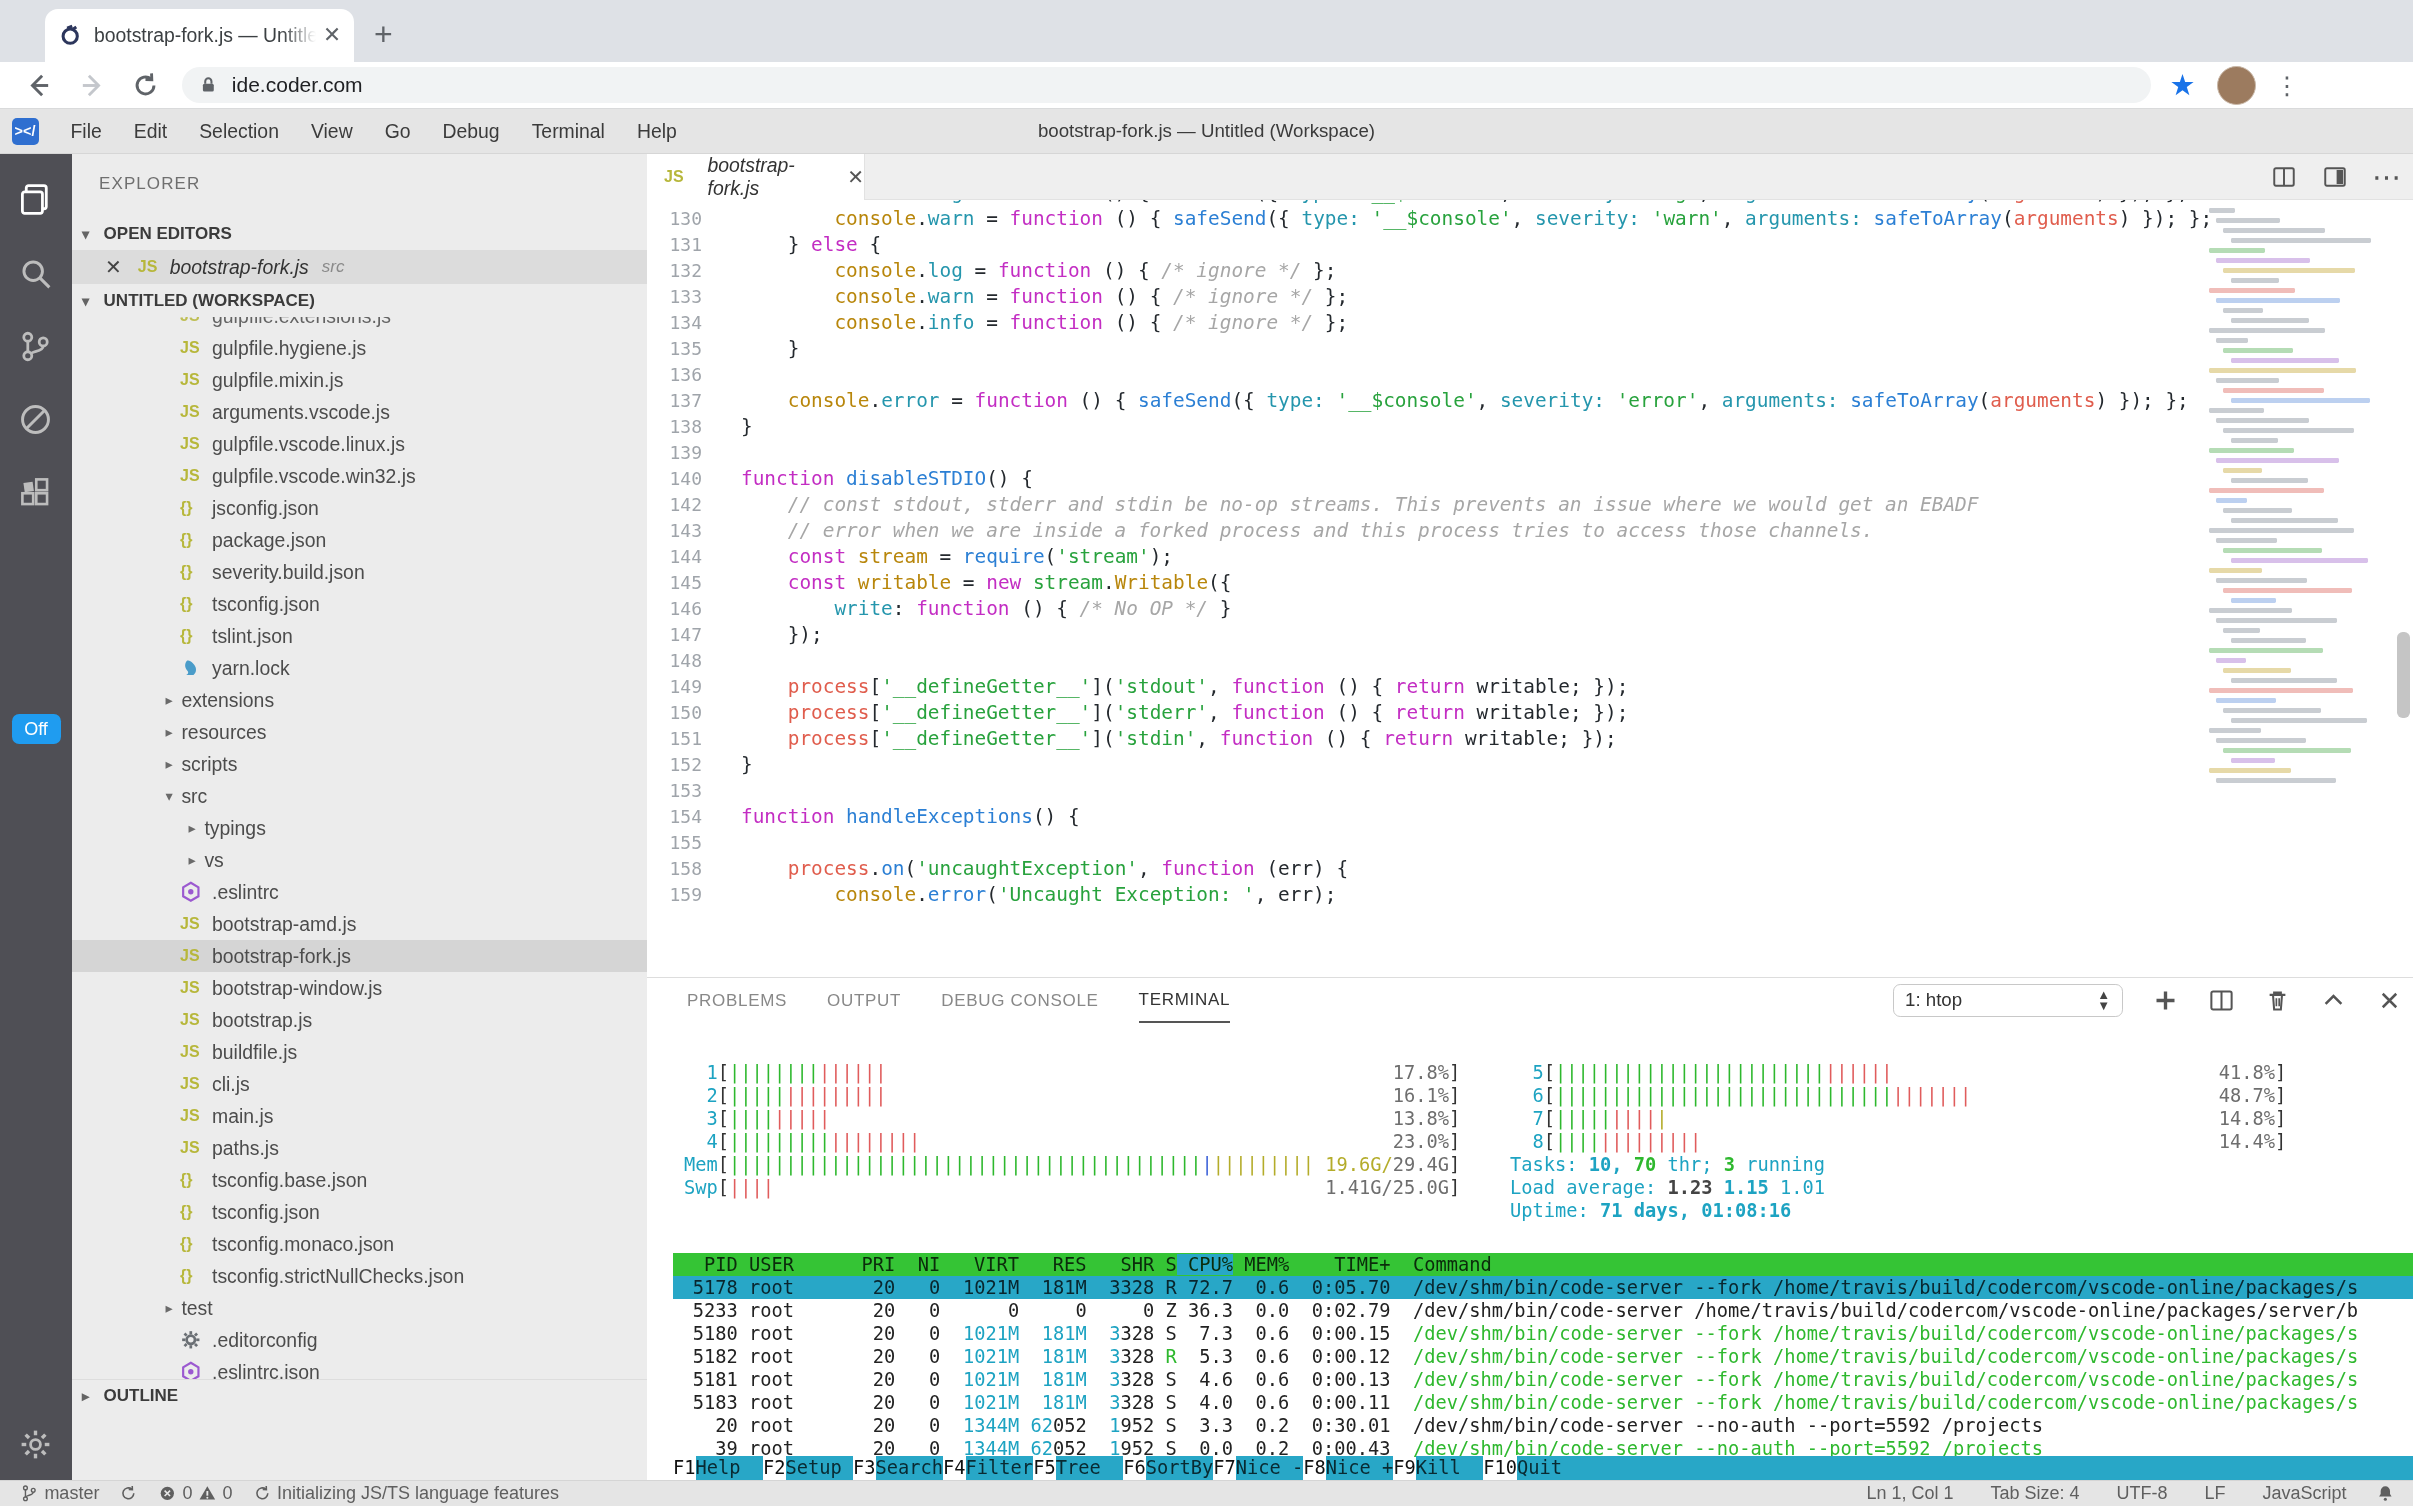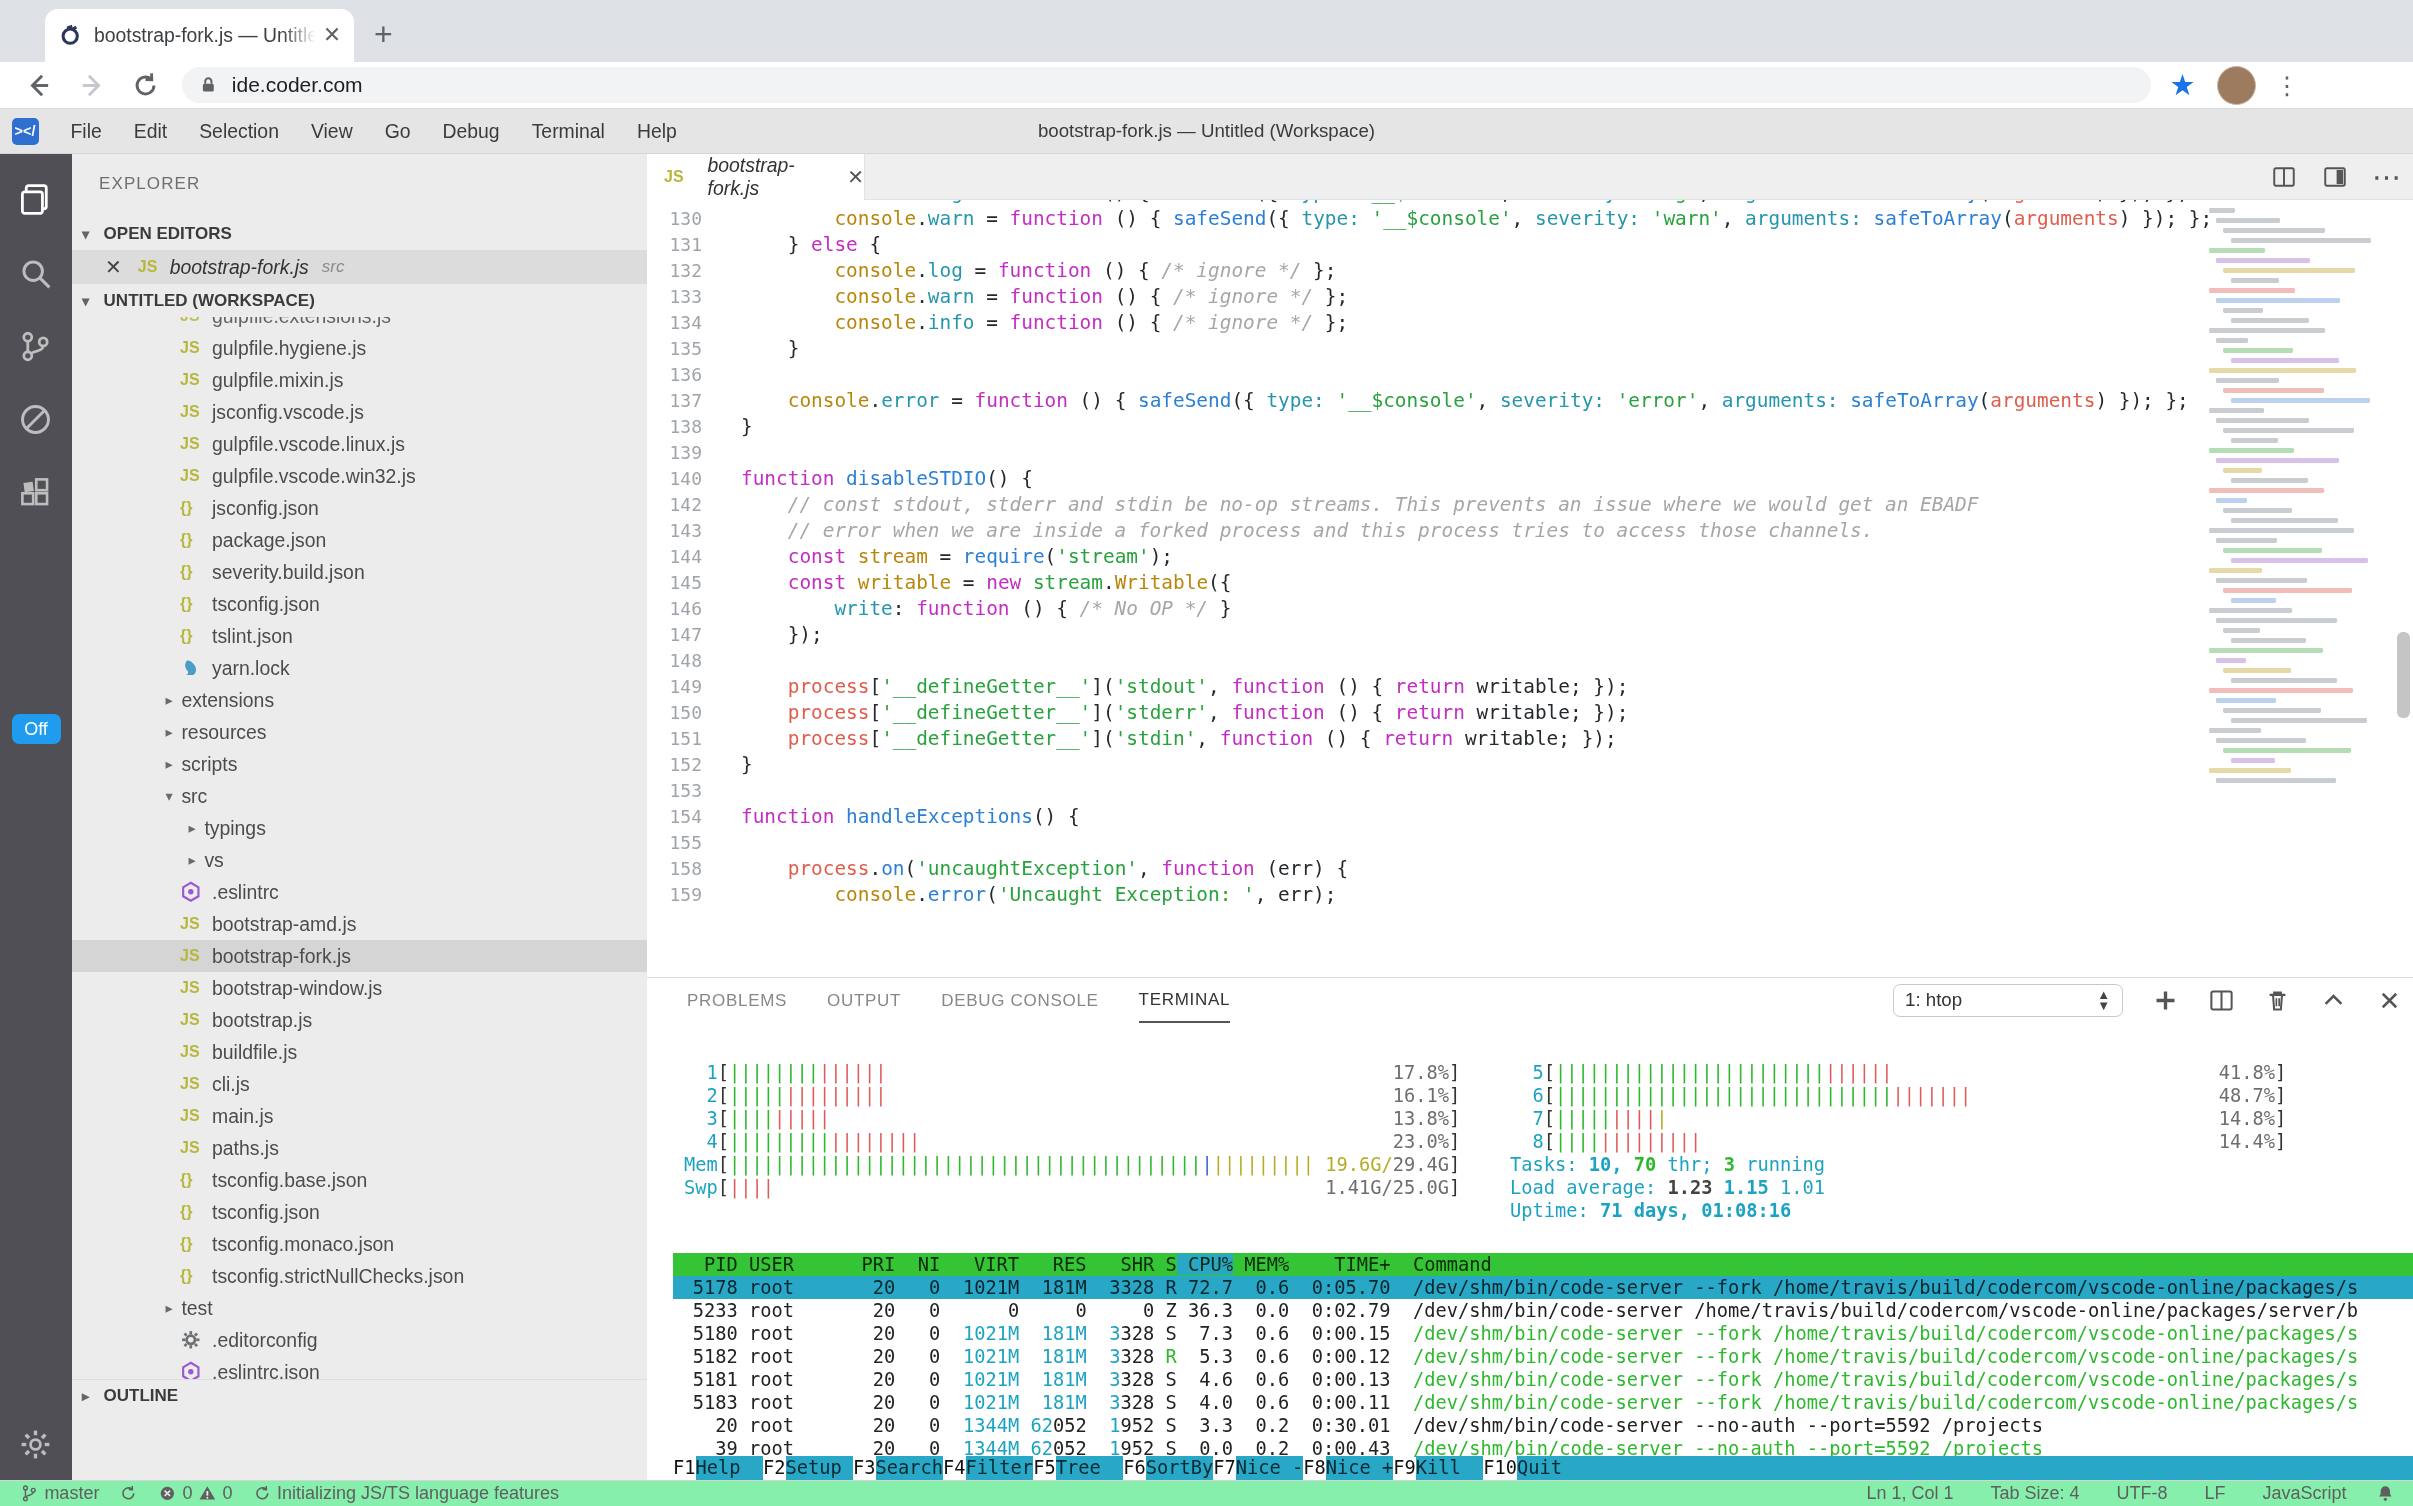--- a/index.html
+++ b/index.html
@@ -115,21 +115,21 @@
   .prow.sel { background:#28a7c7; }
   .prow.sel span { color:#09262e !important; }
   .cmd-g { color:#2eb82e; } .cmd-k { color:#222; } .st-R { color:#2eb82e; }
   #fbar { left:673px; top:1456px; width:1741px; height:24.4px; display:flex;
     font-family:"DejaVu Sans Mono", monospace; font-size:18.7px; line-height:24.4px; white-space:pre; }
   #fbar .fk { color:#111; }
   #fbar .fl { background:#28a7c7; color:#092a32; }
   #fbar .fl.last { flex:1; }
 
   
-  #statusbar { left:0; top:1480px; width:2413px; height:26px; background:#86efac;
+  #statusbar { left:0; top:1480px; width:2413px; height:26px; background:#e5e5e5;
     border-top:1.4px solid #d5d5d5; display:flex; align-items:center; font-size:18px; color:#5f5f5f; }
   #statusbar svg { width:18.7px; height:18.7px; }
   .sitem { display:flex; align-items:center; gap:5.7px; margin-left:20px; }
   #sright { margin-left:auto; display:flex; align-items:center; }
   #sright .sitem { margin-left:37px; }
   #sright .bell { margin:0 18.7px 0 29px; }
 </style>
 </head>
 <body>
 
@@ -264,21 +264,21 @@
         <div class="trow" style="padding-left: 108px;">
           <span class="fico">JS</span>
           <span>gulpfile.hygiene.js</span>
         </div>
         <div class="trow" style="padding-left: 108px;">
           <span class="fico">JS</span>
           <span>gulpfile.mixin.js</span>
         </div>
         <div class="trow" style="padding-left: 108px;">
           <span class="fico">JS</span>
-          <span>jsconfig.vscode.js</span>
+          <span>arguments.vscode.js</span>
         </div>
         <div class="trow" style="padding-left: 108px;">
           <span class="fico">JS</span>
           <span>gulpfile.vscode.linux.js</span>
         </div>
         <div class="trow" style="padding-left: 108px;">
           <span class="fico">JS</span>
           <span>gulpfile.vscode.win32.js</span>
         </div>
         <div class="trow" style="padding-left: 108px;">

